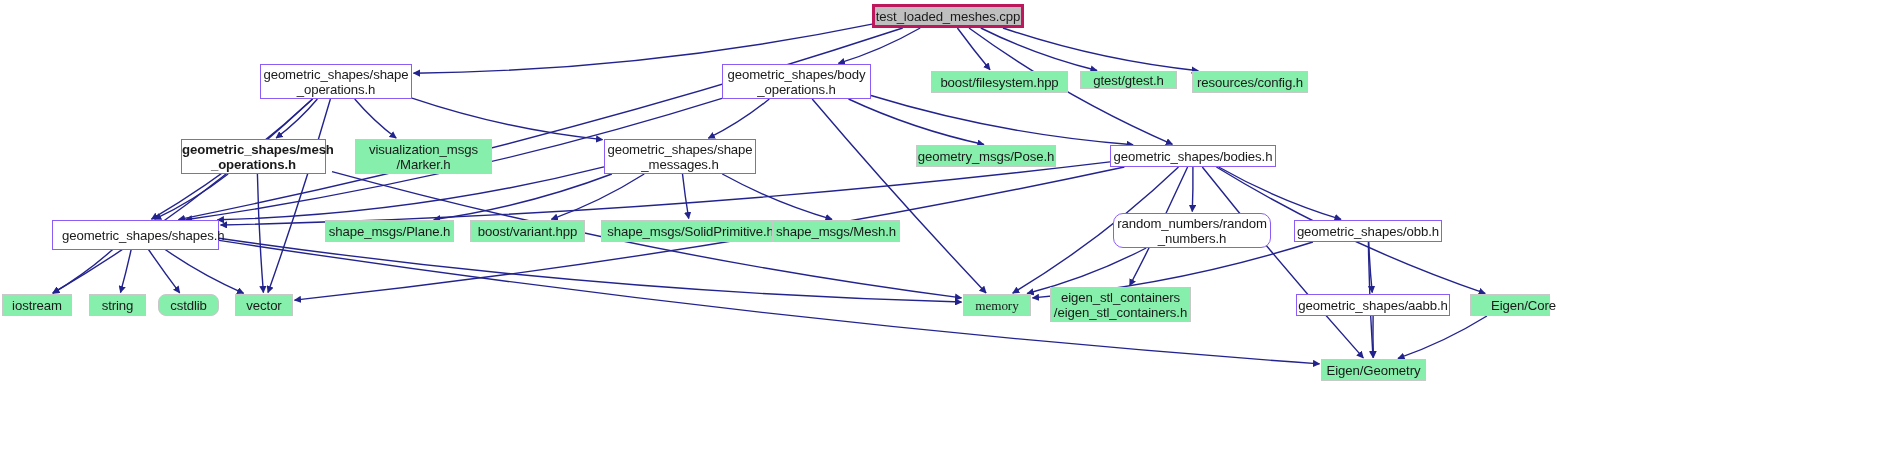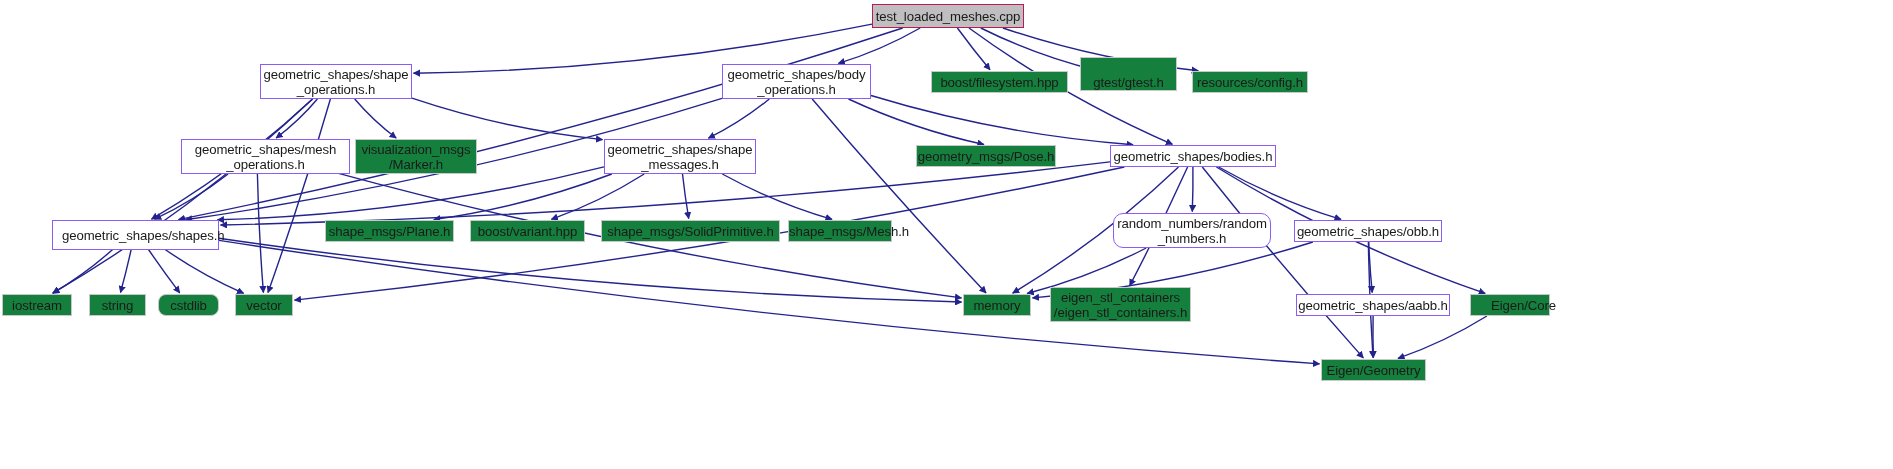--- a/index.html
+++ b/index.html
@@ -25,30 +25,30 @@
     pointer-events: none;
   }
   .node {
     position: absolute;
     box-sizing: border-box;
     display: flex;
     align-items: center;
     justify-content: center;
     text-align: center;
     border: 1px solid #c8c8c8;
-    background: #15803d;
+    background: #86efac;
     color: #1a1a1a;
     font-size: 13.2px;
     line-height: 15px;
     letter-spacing: -0.1px;
     white-space: pre;
     z-index: 3;
   }
   .node.root {
-    border: 1px solid #be185d;
+    border: 3px solid #be185d;
     background: #bfbfbf;
   }
   .node.strong {
     border: 1px solid #8b5cf6;
     background: #ffffff;
   }
   .node-label {
     display: block;
     width: 100%;
   }
@@ -112,42 +112,42 @@
         <path d="M 1146.2 248.0 Q 1089.2 277.4 1027.2 293.5" marker-end="url(#arrow)"></path>
       </g>
   </svg>
   <div id="node-layer">
       <div class="node root" style="left: 872px; top: 4px; width: 152px; height: 24px;"><span class="node-label">test_loaded_meshes.cpp</span></div>
       <div class="node strong" style="left: 260px; top: 64px; width: 152px; height: 35px;"><span class="node-label">geometric_shapes/shape
 _operations.h</span></div>
       <div class="node strong" style="left: 722px; top: 64px; width: 149px; height: 35px;"><span class="node-label">geometric_shapes/body
 _operations.h</span></div>
       <div class="node weak" style="left: 931px; top: 71px; width: 137px; height: 22px;"><span class="node-label">boost/filesystem.hpp</span></div>
-      <div class="node weak" style="left: 1080px; top: 57px; width: 97px; height: 34px; align-items: flex-end;"><span class="node-label">gtest/gtest.h</span></div>
+      <div class="node weak" style="left: 1080px; top: 71px; width: 97px; height: 18px; align-items: flex-end;"><span class="node-label">gtest/gtest.h</span></div>
       <div class="node weak" style="left: 1192px; top: 71px; width: 116px; height: 22px;"><span class="node-label">resources/config.h</span></div>
-      <div class="node strong" style="left: 181px; top: 139px; width: 169px; height: 35px;"><span class="node-label">geometric_shapes/mesh
+      <div class="node strong" style="left: 181px; top: 139px; width: 145px; height: 35px; font-weight: bold;"><span class="node-label">geometric_shapes/mesh
 _operations.h</span></div>
-      <div class="node weak" style="left: 355px; top: 139px; width: 122px; height: 35px; justify-content: center;"><span class="node-label">visualization_msgs
+      <div class="node weak" style="left: 355px; top: 139px; width: 137px; height: 35px; justify-content: center;"><span class="node-label">visualization_msgs
 /Marker.h</span></div>
       <div class="node strong" style="left: 604px; top: 139px; width: 152px; height: 35px;"><span class="node-label">geometric_shapes/shape
 _messages.h</span></div>
       <div class="node weak" style="left: 916px; top: 145px; width: 140px; height: 22px;"><span class="node-label">geometry_msgs/Pose.h</span></div>
       <div class="node strong" style="left: 1110px; top: 145px; width: 166px; height: 22px;"><span class="node-label">geometric_shapes/bodies.h</span></div>
       <div class="node strong" style="left: 52px; top: 220px; width: 167px; height: 30px; padding-left: 9px;"><span class="node-label">geometric_shapes/shapes.h</span></div>
       <div class="node weak" style="left: 325px; top: 220px; width: 129px; height: 22px;"><span class="node-label">shape_msgs/Plane.h</span></div>
       <div class="node weak" style="left: 470px; top: 220px; width: 115px; height: 22px; justify-content: center;"><span class="node-label">boost/variant.hpp</span></div>
       <div class="node weak" style="left: 601px; top: 220px; width: 179px; height: 22px;"><span class="node-label">shape_msgs/SolidPrimitive.h</span></div>
-      <div class="node weak" style="left: 788px; top: 220px; width: 104px; height: 22px;"><span class="node-label">shape_msgs/Mesh.h</span></div>
+      <div class="node weak" style="left: 772px; top: 220px; width: 128px; height: 22px;"><span class="node-label">shape_msgs/Mesh.h</span></div>
       <div class="node strong" style="left: 1113px; top: 213px; width: 158px; height: 35px; border-radius: 10px;"><span class="node-label">random_numbers/random
 _numbers.h</span></div>
       <div class="node strong" style="left: 1294px; top: 220px; width: 148px; height: 22px;"><span class="node-label">geometric_shapes/obb.h</span></div>
       <div class="node weak" style="left: 2px; top: 294px; width: 70px; height: 22px;"><span class="node-label">iostream</span></div>
       <div class="node weak" style="left: 89px; top: 294px; width: 57px; height: 22px;"><span class="node-label">string</span></div>
       <div class="node weak" style="left: 158px; top: 294px; width: 61px; height: 22px; border-radius: 8px;"><span class="node-label">cstdlib</span></div>
       <div class="node weak" style="left: 235px; top: 294px; width: 58px; height: 22px;"><span class="node-label">vector</span></div>
-      <div class="node weak" style="left: 963px; top: 294px; width: 68px; height: 22px;"><span class="node-label">memory</span></div>
+      <div class="node weak" style="left: 963px; top: 294px; width: 68px; height: 22px; font-family: Liberation Serif, serif;"><span class="node-label">memory</span></div>
       <div class="node weak" style="left: 1050px; top: 287px; width: 141px; height: 35px;"><span class="node-label">eigen_stl_containers
 /eigen_stl_containers.h</span></div>
       <div class="node strong" style="left: 1296px; top: 294px; width: 154px; height: 22px;"><span class="node-label">geometric_shapes/aabb.h</span></div>
       <div class="node weak" style="left: 1470px; top: 294px; width: 80px; height: 22px; padding-left: 20px;"><span class="node-label">Eigen/Core</span></div>
       <div class="node weak" style="left: 1321px; top: 359px; width: 105px; height: 22px;"><span class="node-label">Eigen/Geometry</span></div>
     </div>
 </div>
 
 </body></html>

